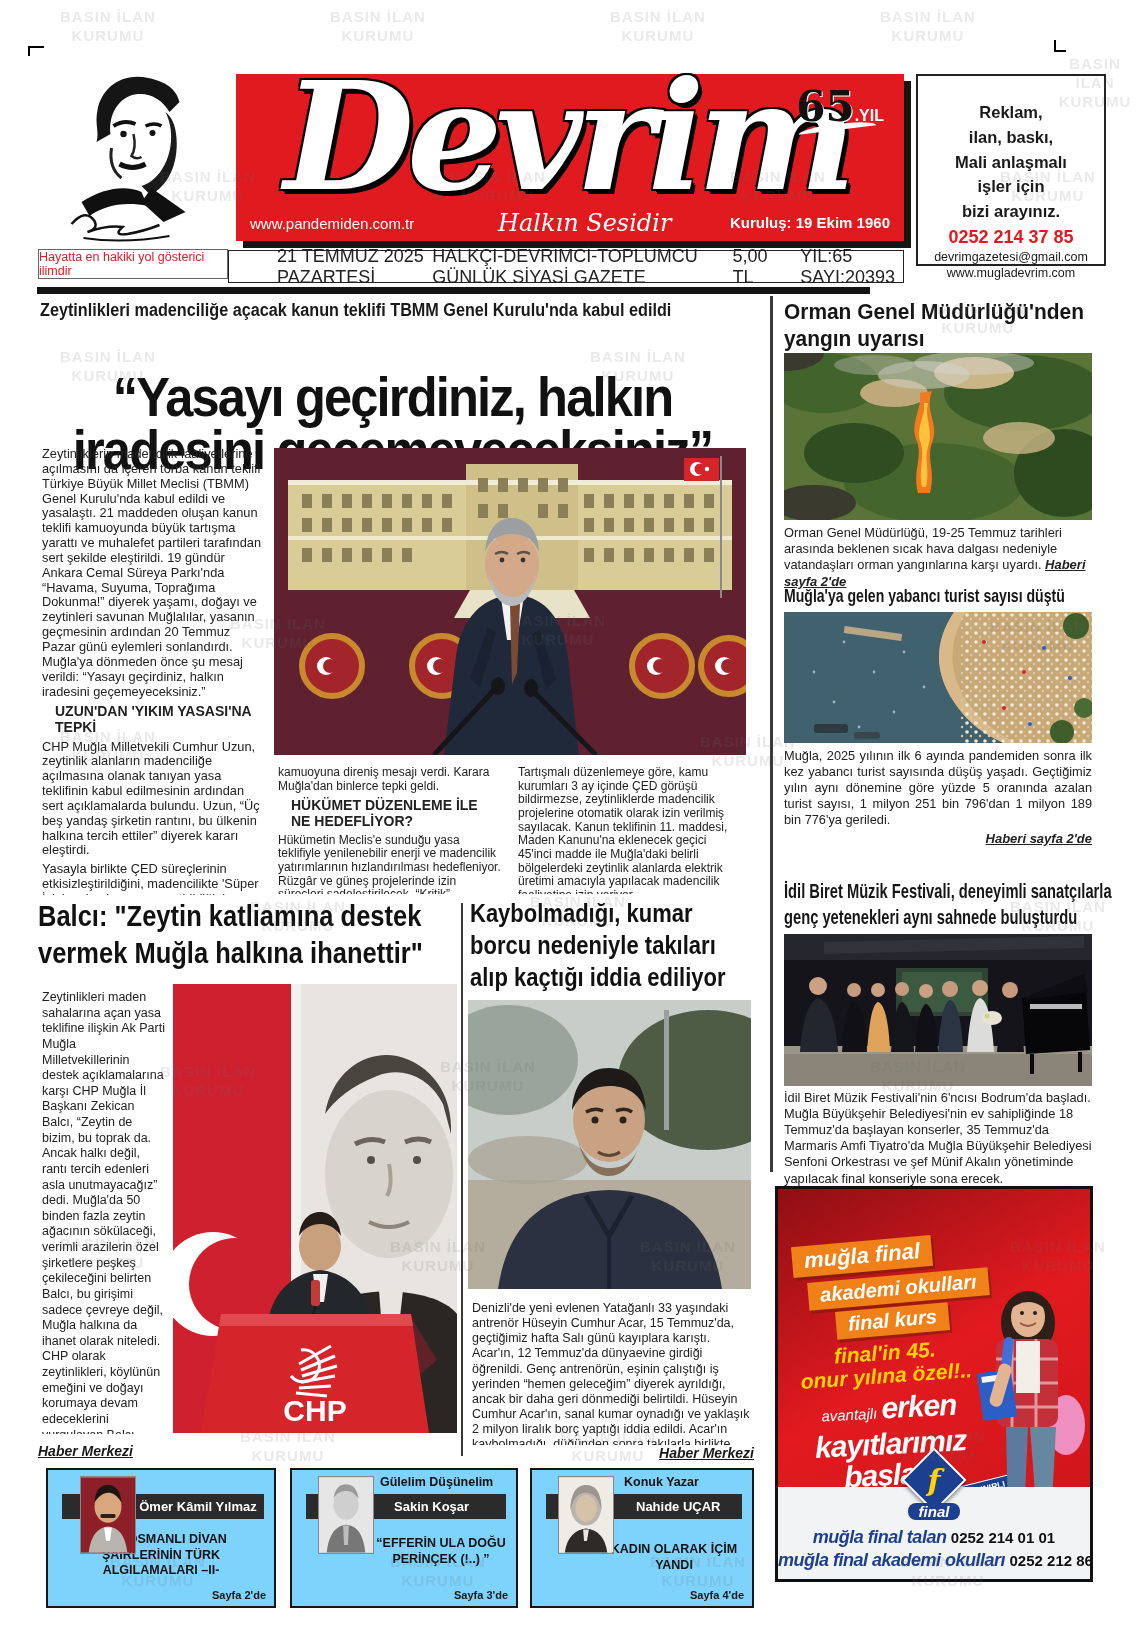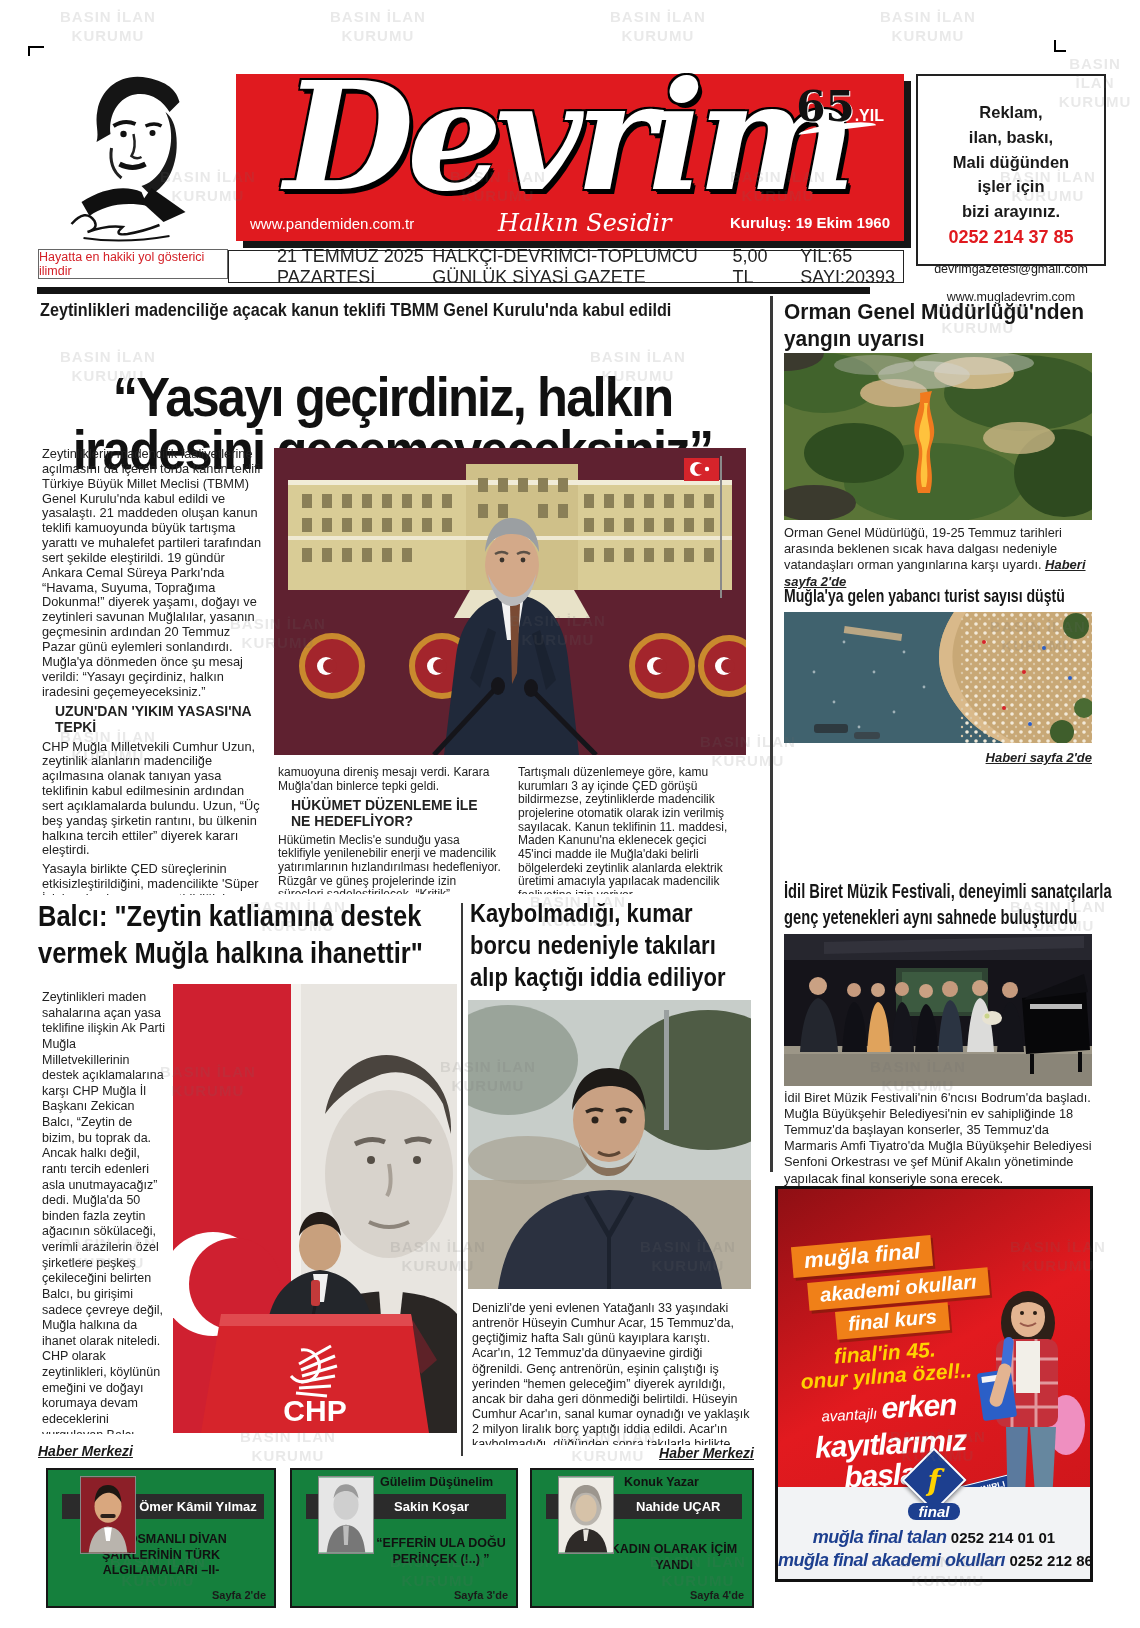--- a/index.html
+++ b/index.html
@@ -30,21 +30,21 @@
   .yr-num{font-family:"DejaVu Serif",serif;font-weight:bold;font-size:42px;color:#111;
           text-shadow:1px 1px 0 #fff;}
   .yr-suf{color:#fff;font-weight:bold;font-size:16px;}
   .yr-swoosh{position:absolute;right:28px;top:50px;width:78px;height:6px;background:#fff;
              border-radius:50%/100% 100% 0 0;transform:rotate(-7deg);}
   .founded{position:absolute;right:14px;bottom:10px;color:#fff;font-weight:bold;font-size:15px;}
   .contact-box{left:916px;top:74px;width:190px;height:192px;border:2px solid #222;
                text-align:center;padding-top:24px;}
   .contact-box .cl{font-weight:bold;font-size:16.5px;line-height:1.5;}
   .contact-phone{color:#e01a1f;font-weight:bold;font-size:18px;margin-top:3px;}
-  .contact-sm{font-size:12.5px;margin-top:14px;}
+  .contact-sm{font-size:12.5px;margin-top:2px;}
   .datebar{left:228px;top:250px;width:676px;height:33px;border:1.5px solid #222;
            display:flex;align-items:center;font-size:18px;color:#222;}
   .db-date{margin-left:48px;}
   .db-desc{margin:0 auto;}
   .db-price{margin-right:30px;}
   .db-issue{margin-right:8px;}
   .blackbar{left:37px;top:287px;width:833px;height:7px;background:#141414;}
   .mark{background:#000;}
 
   
@@ -60,21 +60,21 @@
   .cond-line{display:block;white-space:nowrap;font-weight:bold;transform-origin:0 50%;color:#111;}
 
   
   .rail-hl{font-weight:bold;color:#161616;}
   .caption{font-size:12.8px;line-height:1.26;color:#222;}
   .pagelink{font-weight:bold;font-style:italic;text-decoration:underline;font-size:13px;}
   .link-row{display:block;text-align:right;margin-top:2px;}
   .vdiv{background:#3a3a3a;}
 
   
-  .colbox{top:1468px;height:140px;border:2px solid #161616;background:#15803d;}
+  .colbox{top:1468px;height:140px;border:2px solid #161616;background:#7dd3fc;}
   .colbox .namebar{position:absolute;left:14px;right:10px;top:24px;height:25px;background:#2b2b2b;
                    color:#fff;font-weight:bold;font-size:13px;display:flex;align-items:center;}
   .colbox .headshot{position:absolute;top:6px;width:56px;height:78px;border:1px solid #888;z-index:2;}
   .colbox .ckicker{position:absolute;top:5px;font-weight:bold;font-size:12.5px;color:#111;}
   .colbox .ctitle{position:absolute;left:6px;right:6px;text-align:center;font-weight:bold;
                   font-size:12.5px;line-height:1.25;color:#111;}
   .colbox .cpage{position:absolute;right:8px;bottom:5px;font-weight:bold;font-size:11px;}
 
   
   .ad{left:775px;top:1186px;width:318px;height:396px;border:3px solid #111;
@@ -143,21 +143,21 @@
     <div class="yr">
       <span class="yr-num">65</span><span class="yr-suf">.YIL</span>
     </div>
     <div class="yr-swoosh"></div>
     <div class="founded">Kuruluş: 19 Ekim 1960</div>
   </div>
 
   <div class="abs contact-box">
     <div class="cl">Reklam,</div>
     <div class="cl">ilan, baskı,</div>
-    <div class="cl">Mali düğünden</div>
+    <div class="cl">Mali anlaşmalı</div>
     <div class="cl">işler için</div>
     <div class="cl">bizi arayınız.</div>
     <div class="contact-phone">0252 214 37 85</div>
     <div class="contact-sm">devrimgazetesi@gmail.com</div>
     <div class="contact-sm">www.mugladevrim.com</div>
   </div>
 
   <div class="abs datebar">
     <span class="db-date">21 TEMMUZ 2025 PAZARTESİ</span>
     <span class="db-desc">HALKÇI-DEVRİMCİ-TOPLUMCU GÜNLÜK SİYASİ GAZETE</span>
@@ -451,20 +451,21 @@
         </g>
       <g fill="#2b5fc7">
           <circle cx="260" cy="36" r="2"></circle>
           <circle cx="286" cy="66" r="2"></circle>
           <circle cx="246" cy="112" r="2"></circle>
         </g>
     </svg>
   </div>
 
   <div class="abs caption" style="left:784px;top:748px;width:308px;text-align:justify;">
+    <span>Muğla, 2025 yılının ilk 6 ayında pandemiden sonra ilk kez yabancı turist sayısında düşüş yaşadı. Geçtiğimiz yılın aynı dönemine göre yüzde 5 oranında azalan turist sayısı, 1 milyon 251 bin 796'dan 1 milyon 189 bin 776'ya geriledi.</span>
     <span class="link-row"><span class="pagelink">Haberi sayfa 2'de</span></span>
   </div>
 
   <div class="abs" style="left:784px;top:878px;width:308px;">
     <span class="cond-line rail-hl" style="font-size:21px;line-height:26px;transform:scaleX(.70);">İdil Biret Müzik Festivali, deneyimli sanatçılarla</span>
     <span class="cond-line rail-hl" style="font-size:21px;line-height:26px;transform:scaleX(.70);">genç yetenekleri aynı sahnede buluşturdu</span>
   </div>
 
   <div class="abs" style="left:784px;top:934px;width:308px;height:152px;">
     <svg viewBox="0 0 308 152" width="308" height="152">

